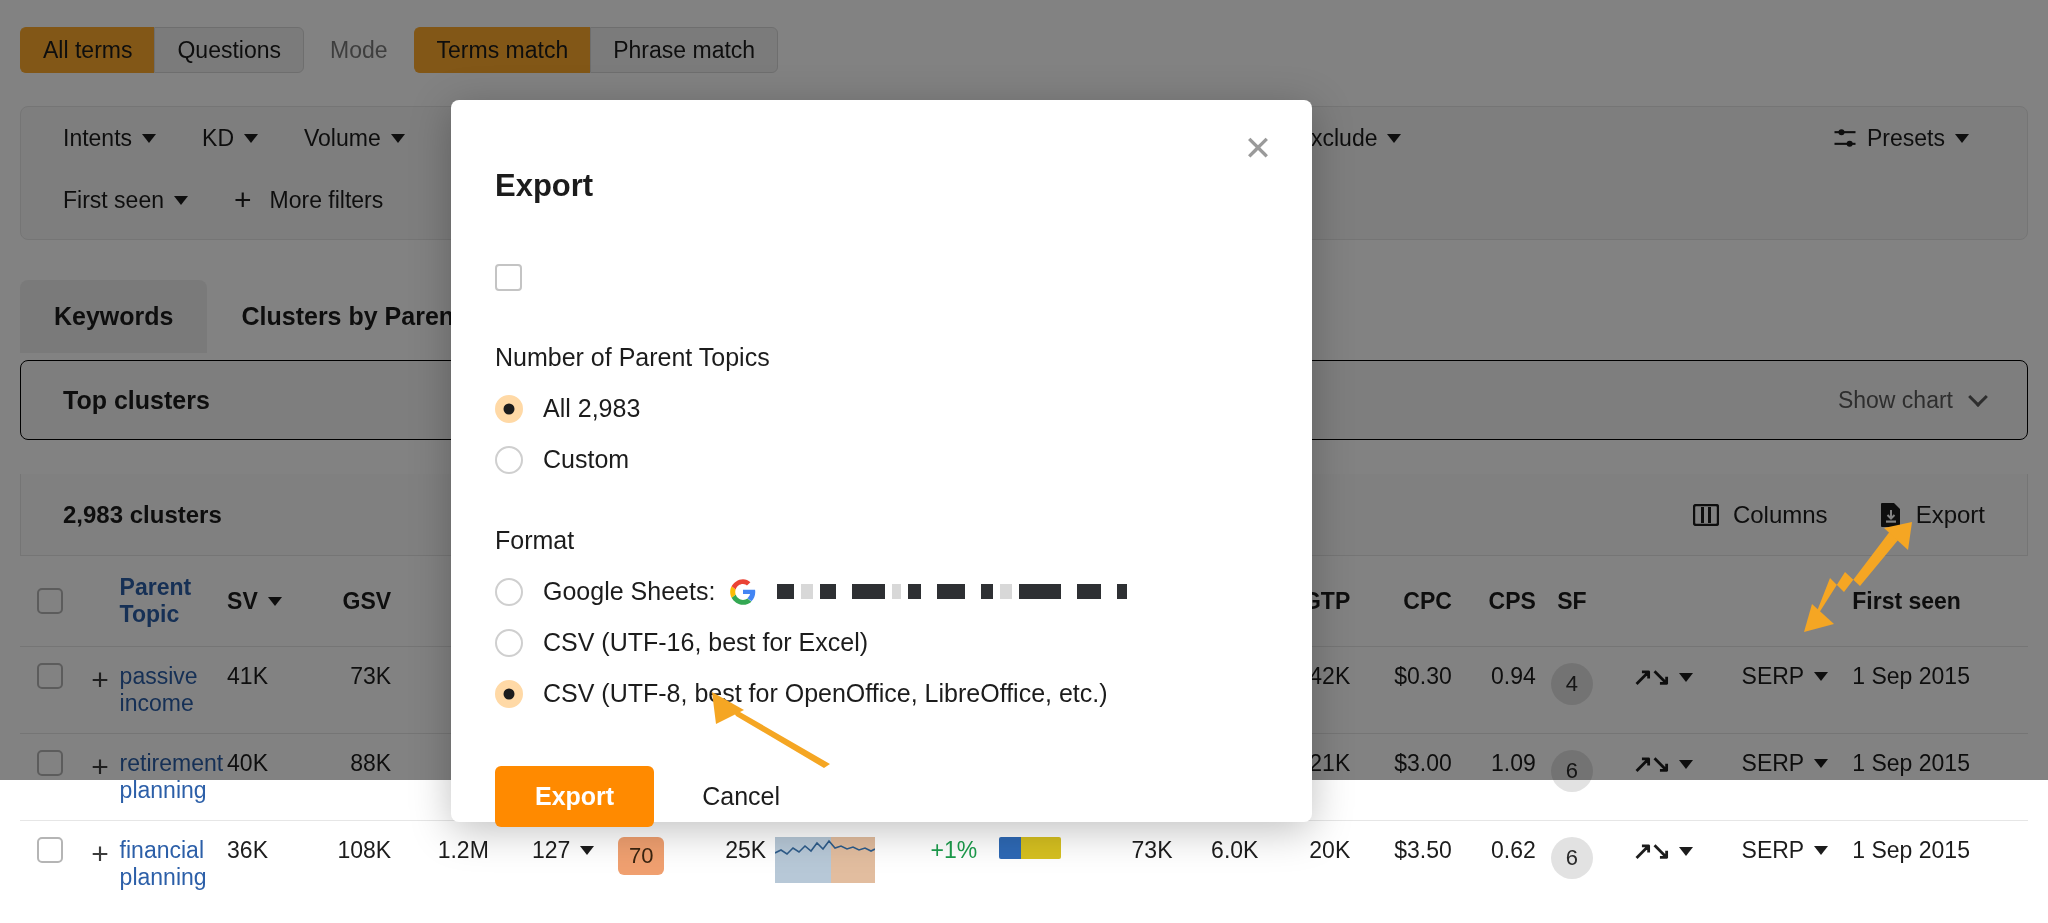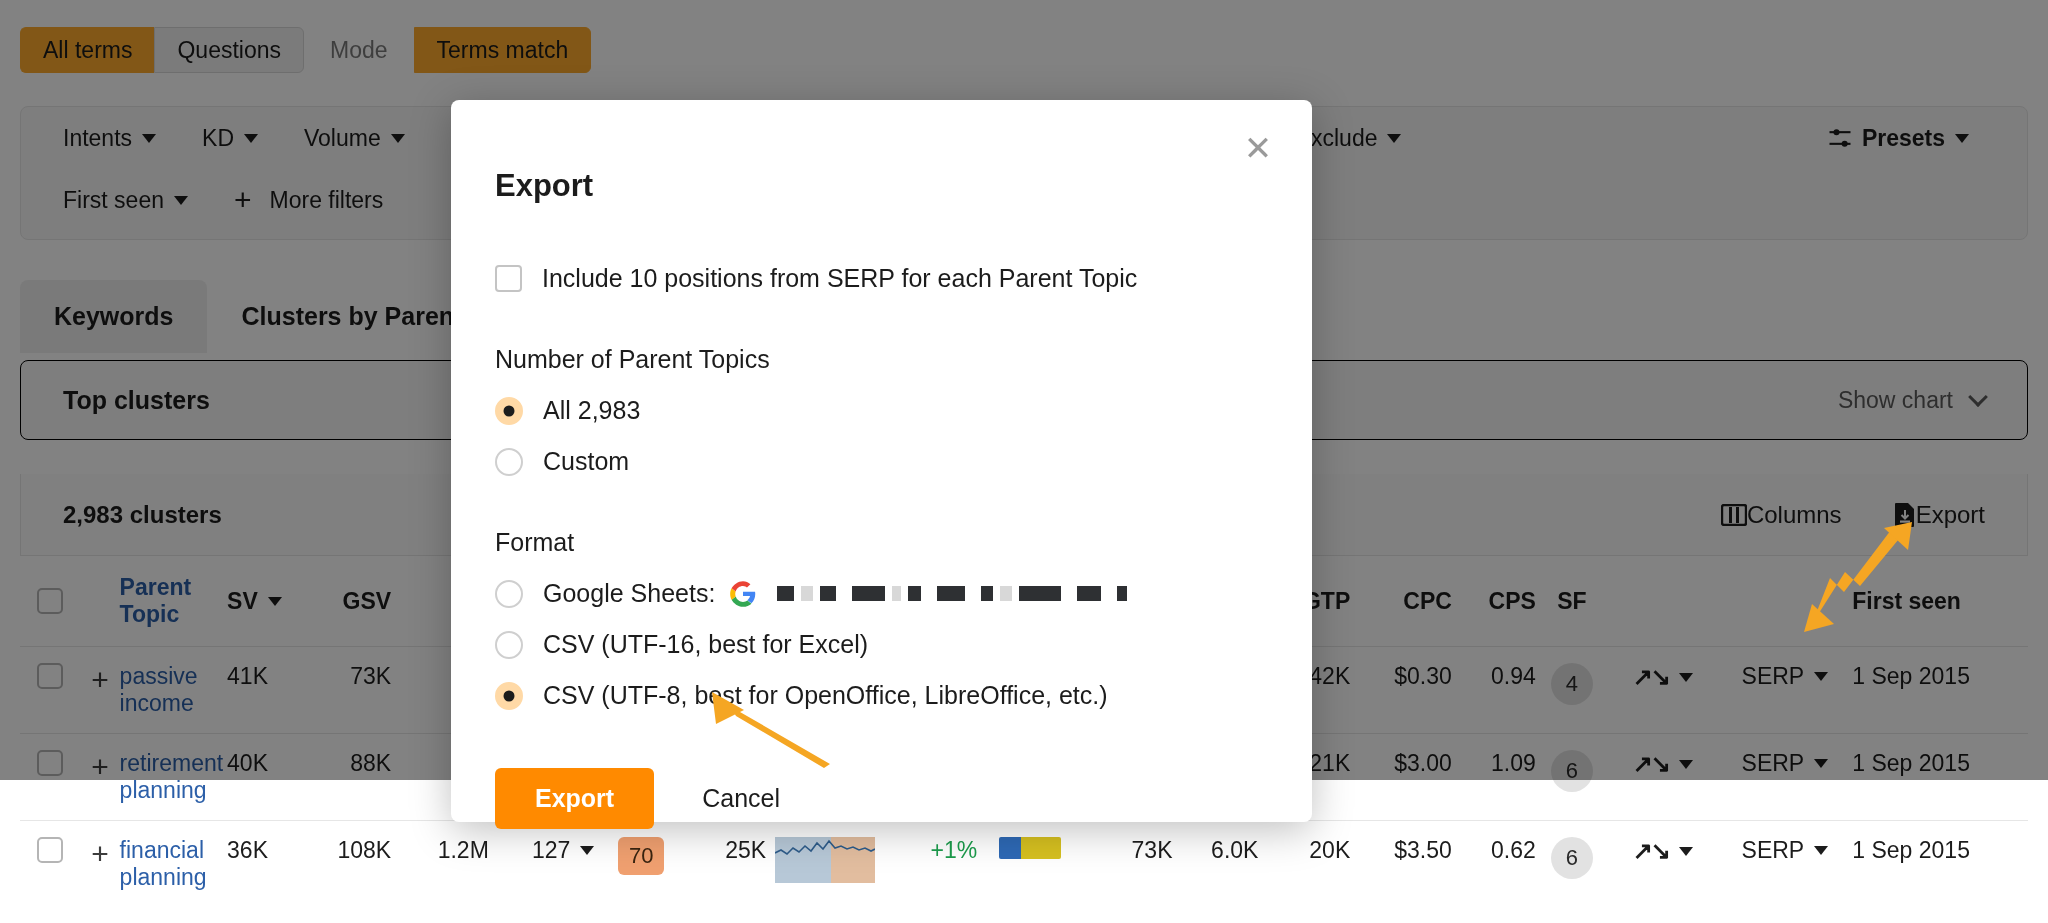--- a/index.html
+++ b/index.html
@@ -41,21 +41,21 @@
   .filterrow { display: flex; align-items: center; height: 62px; padding: 0 42px; gap: 0; }
   .filt {
     font-size: 23px; color: #1c1c1c; display: flex; align-items: center;
     gap: 8px; margin-right: 46px; cursor: pointer; white-space: nowrap;
   }
   .caret {
     width: 0; height: 0; border-left: 7px solid transparent;
     border-right: 7px solid transparent; border-top: 9px solid #1c1c1c;
     display: inline-block; margin-left: 2px;
   }
-  .filt-presets { margin-left: auto; margin-right: 16px; font-weight: bold; }
+  .filt-presets { margin-left: auto; margin-right: 16px; }
   .plusicon { font-size: 30px; line-height: 1; font-weight: 400; margin-right: 10px; }
 
   
   .tabs { position: absolute; left: 20px; top: 280px; display: flex; }
   .tab {
     font-size: 25px; font-weight: bold; color: #1c1c1c; padding: 22px 34px;
     cursor: pointer; border-radius: 8px 8px 0 0; white-space: nowrap;
   }
   .tab.active { background: #f0f0f0; }
 
@@ -73,21 +73,21 @@
   .chev { width: 14px; height: 14px; border-right: 3px solid #5a5a5a; border-bottom: 3px solid #5a5a5a; transform: rotate(45deg); margin-top: -6px; }
 
   
   .tbl-toolbar {
     position: absolute; left: 20px; top: 474px; width: 2008px; height: 82px;
     background: #fbfbfb; border: 1px solid #e6e6e6; border-top: none;
     display: flex; align-items: center; padding: 0 42px; justify-content: space-between;
   }
   .clustercount { font-size: 24px; font-weight: bold; color: #1c1c1c; }
   .toolbar-right { display: flex; align-items: center; gap: 52px; }
-  .tb-item { display: flex; align-items: center; font-size: 24px; color: #1c1c1c; cursor: pointer; }
+  .tb-item { display: flex; align-items: center; gap: 14px; font-size: 24px; color: #1c1c1c; cursor: pointer; }
 
   
   .tbl { position: absolute; left: 20px; top: 556px; width: 2008px; }
   .trow {
     display: flex; align-items: flex-start; border-top: 1px solid #e6e6e6;
     font-size: 23px; color: #1c1c1c; padding: 16px 0;
   }
   .trow.head { font-weight: bold; align-items: center; padding: 18px 0; border-top: none; }
   .c { display: flex; align-items: center; }
   .c-chk { width: 62px; justify-content: center; }
@@ -208,20 +208,21 @@
   <div class="app">
 
     <div class="topbar">
       <div class="seg-group">
         <div class="seg active">All terms</div>
         <div class="seg">Questions</div>
       </div>
       <div class="mode-label">Mode</div>
       <div class="seg-group">
         <div class="seg active">Terms match</div>
+        <div class="seg">Phrase match</div>
       </div>
     </div>
 
     <div class="filterpanel">
       <div class="filterrow">
         <div class="filt">
           <span>Intents</span>
           <span class="caret"></span>
         </div>
         <div class="filt">
@@ -467,21 +468,20 @@
   <div class="overlay"></div>
 
   <div class="modal">
 
     <div class="modal-close">✕</div>
 
     <div class="modal-title">Export</div>
 
     <div class="chk-row">
       <span class="chk-box"></span>
-      <span class="chk-label">Include 10 positions from SERP for each Parent Topic</span>
     </div>
 
     <div class="sec-title">Number of Parent Topics</div>
 
     <div class="radio-row">
       <span class="radio checked"></span>
       <span class="radio-label">All 2,983</span>
     </div>
     <div class="radio-row">
       <span class="radio"></span>

